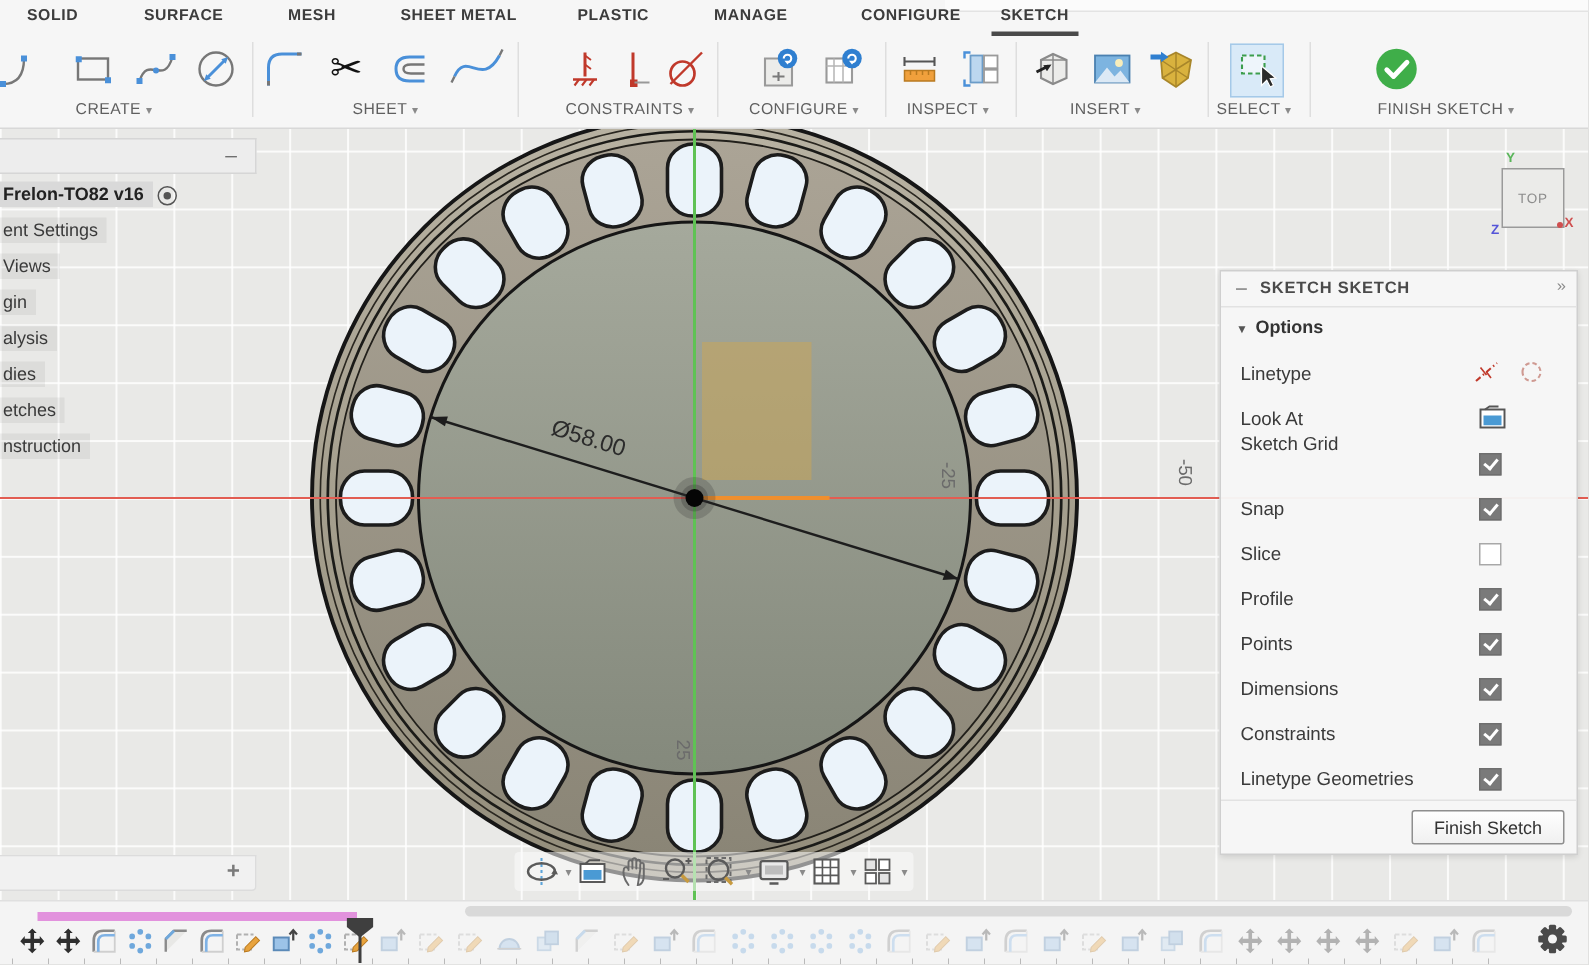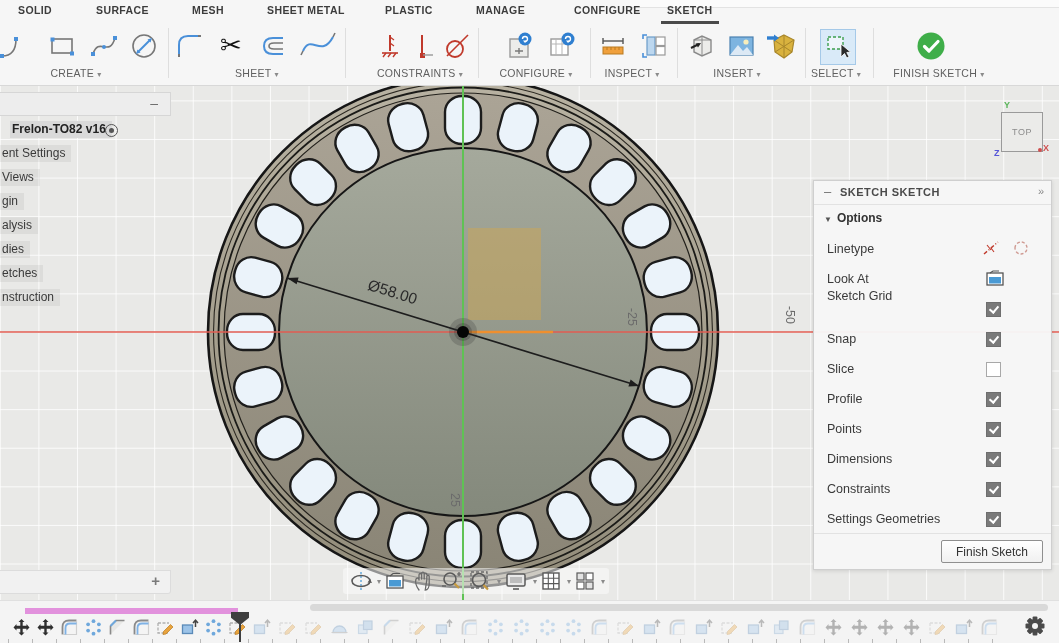--- a/index.html
+++ b/index.html
@@ -27,21 +27,21 @@
                       linear-gradient(to bottom,rgba(255,255,255,.8) 1px,transparent 1px);
      background-size:38.6px 38.6px;background-position:38.4px 15.4px;z-index:1;}
   #part-svg{position:absolute;left:0;top:0;}
   
   #browser-header{position:absolute;left:0;top:92px;width:170px;height:22px;background:#ededed;
       border:1px solid #d6d6d6;border-left:none;z-index:10;}
   #browser-collapse{position:absolute;right:12px;top:2px;color:#6f6f6f;font-size:14px;cursor:pointer;}
   .br-row{position:absolute;left:0;height:18px;z-index:10;font-size:12px;color:#3a3a3a;
       white-space:nowrap;}
   .br-row .bg{background:rgba(0,0,0,0.055);padding:1px 6px 2px 2px;}
-  .br-root .bg{background:#d9d9d9;font-weight:bold;color:#222;margin-left:10px;}
+  .br-root .bg{background:#d9d9d9;font-weight:bold;color:#222;}
   #browser-radio{position:absolute;left:105px;top:124px;width:11px;height:11px;border:1.5px solid #555;
       border-radius:50%;z-index:10;}
   #browser-radio::after{content:"";position:absolute;left:3px;top:3px;width:5px;height:5px;
       background:#555;border-radius:50%;}
   #browser-footer{position:absolute;left:0;top:570px;width:170px;height:22px;background:#f1f1f1;
       border:1px solid #dcdcdc;border-left:none;border-radius:0 0 3px 0;z-index:10;}
   #browser-plus{position:absolute;right:10px;top:1px;color:#7a7a7a;font-size:15px;font-weight:bold;cursor:pointer;}
   
   #viewcube{position:absolute;left:1001px;top:112px;width:40px;height:38px;background:#ebebe9;
       border:1.5px solid #9a9a9a;z-index:12;display:flex;align-items:center;justify-content:center;
@@ -347,21 +347,21 @@
         </svg>
     </span>
 
     <div class="rgroup-label" style="left:76px"><span>CREATE</span> <span class="caret">▾</span></div>
     <div class="rgroup-label" style="left:257px"><span>SHEET</span> <span class="caret">▾</span></div>
     <div class="rgroup-label" style="left:420px"><span>CONSTRAINTS</span> <span class="caret">▾</span></div>
     <div class="rgroup-label" style="left:536px"><span>CONFIGURE</span> <span class="caret">▾</span></div>
     <div class="rgroup-label" style="left:632px"><span>INSPECT</span> <span class="caret">▾</span></div>
     <div class="rgroup-label" style="left:737px"><span>INSERT</span> <span class="caret">▾</span></div>
     <div class="rgroup-label" style="left:836px"><span>SELECT</span> <span class="caret">▾</span></div>
-    <div class="rgroup-label" style="left:939px"><span>FINISH SKETCH</span> <span class="caret">▾</span></div>
+    <div class="rgroup-label" style="left:964px"><span>FINISH SKETCH</span> <span class="caret">▾</span></div>
   </div>
 
   <div id="browser-header">
     <span id="browser-collapse">–</span>
   </div>
   <div class="br-row br-root" style="top:122px"><span class="bg">Frelon-TO82 v16</span></div>
   <span id="browser-radio"></span>
   <div class="br-row" style="top:146px"><span class="bg">ent Settings</span></div>
   <div class="br-row" style="top:170px"><span class="bg">Views</span></div>
   <div class="br-row" style="top:194px"><span class="bg">gin</span></div>
@@ -420,21 +420,21 @@
     <div class="prow-label" style="top:181px">Slice</div>
     <span class="cb" style="top:181px"></span>
     <div class="prow-label" style="top:211px">Profile</div>
     <span class="cb checked" style="top:211px"></span>
     <div class="prow-label" style="top:241px">Points</div>
     <span class="cb checked" style="top:241px"></span>
     <div class="prow-label" style="top:271px">Dimensions</div>
     <span class="cb checked" style="top:271px"></span>
     <div class="prow-label" style="top:301px">Constraints</div>
     <span class="cb checked" style="top:301px"></span>
-    <div class="prow-label" style="top:331px">Settings Geometries</div>
+    <div class="prow-label" style="top:331px">Linetype Geometries</div>
     <span class="cb checked" style="top:331px"></span>
 
     <div id="palette-footer">
       <button id="finish-sketch-btn">Finish Sketch</button>
     </div>
   </div>
 
   <div id="navbar">
     <span class="nav-item">
       <svg width="22" height="22">

